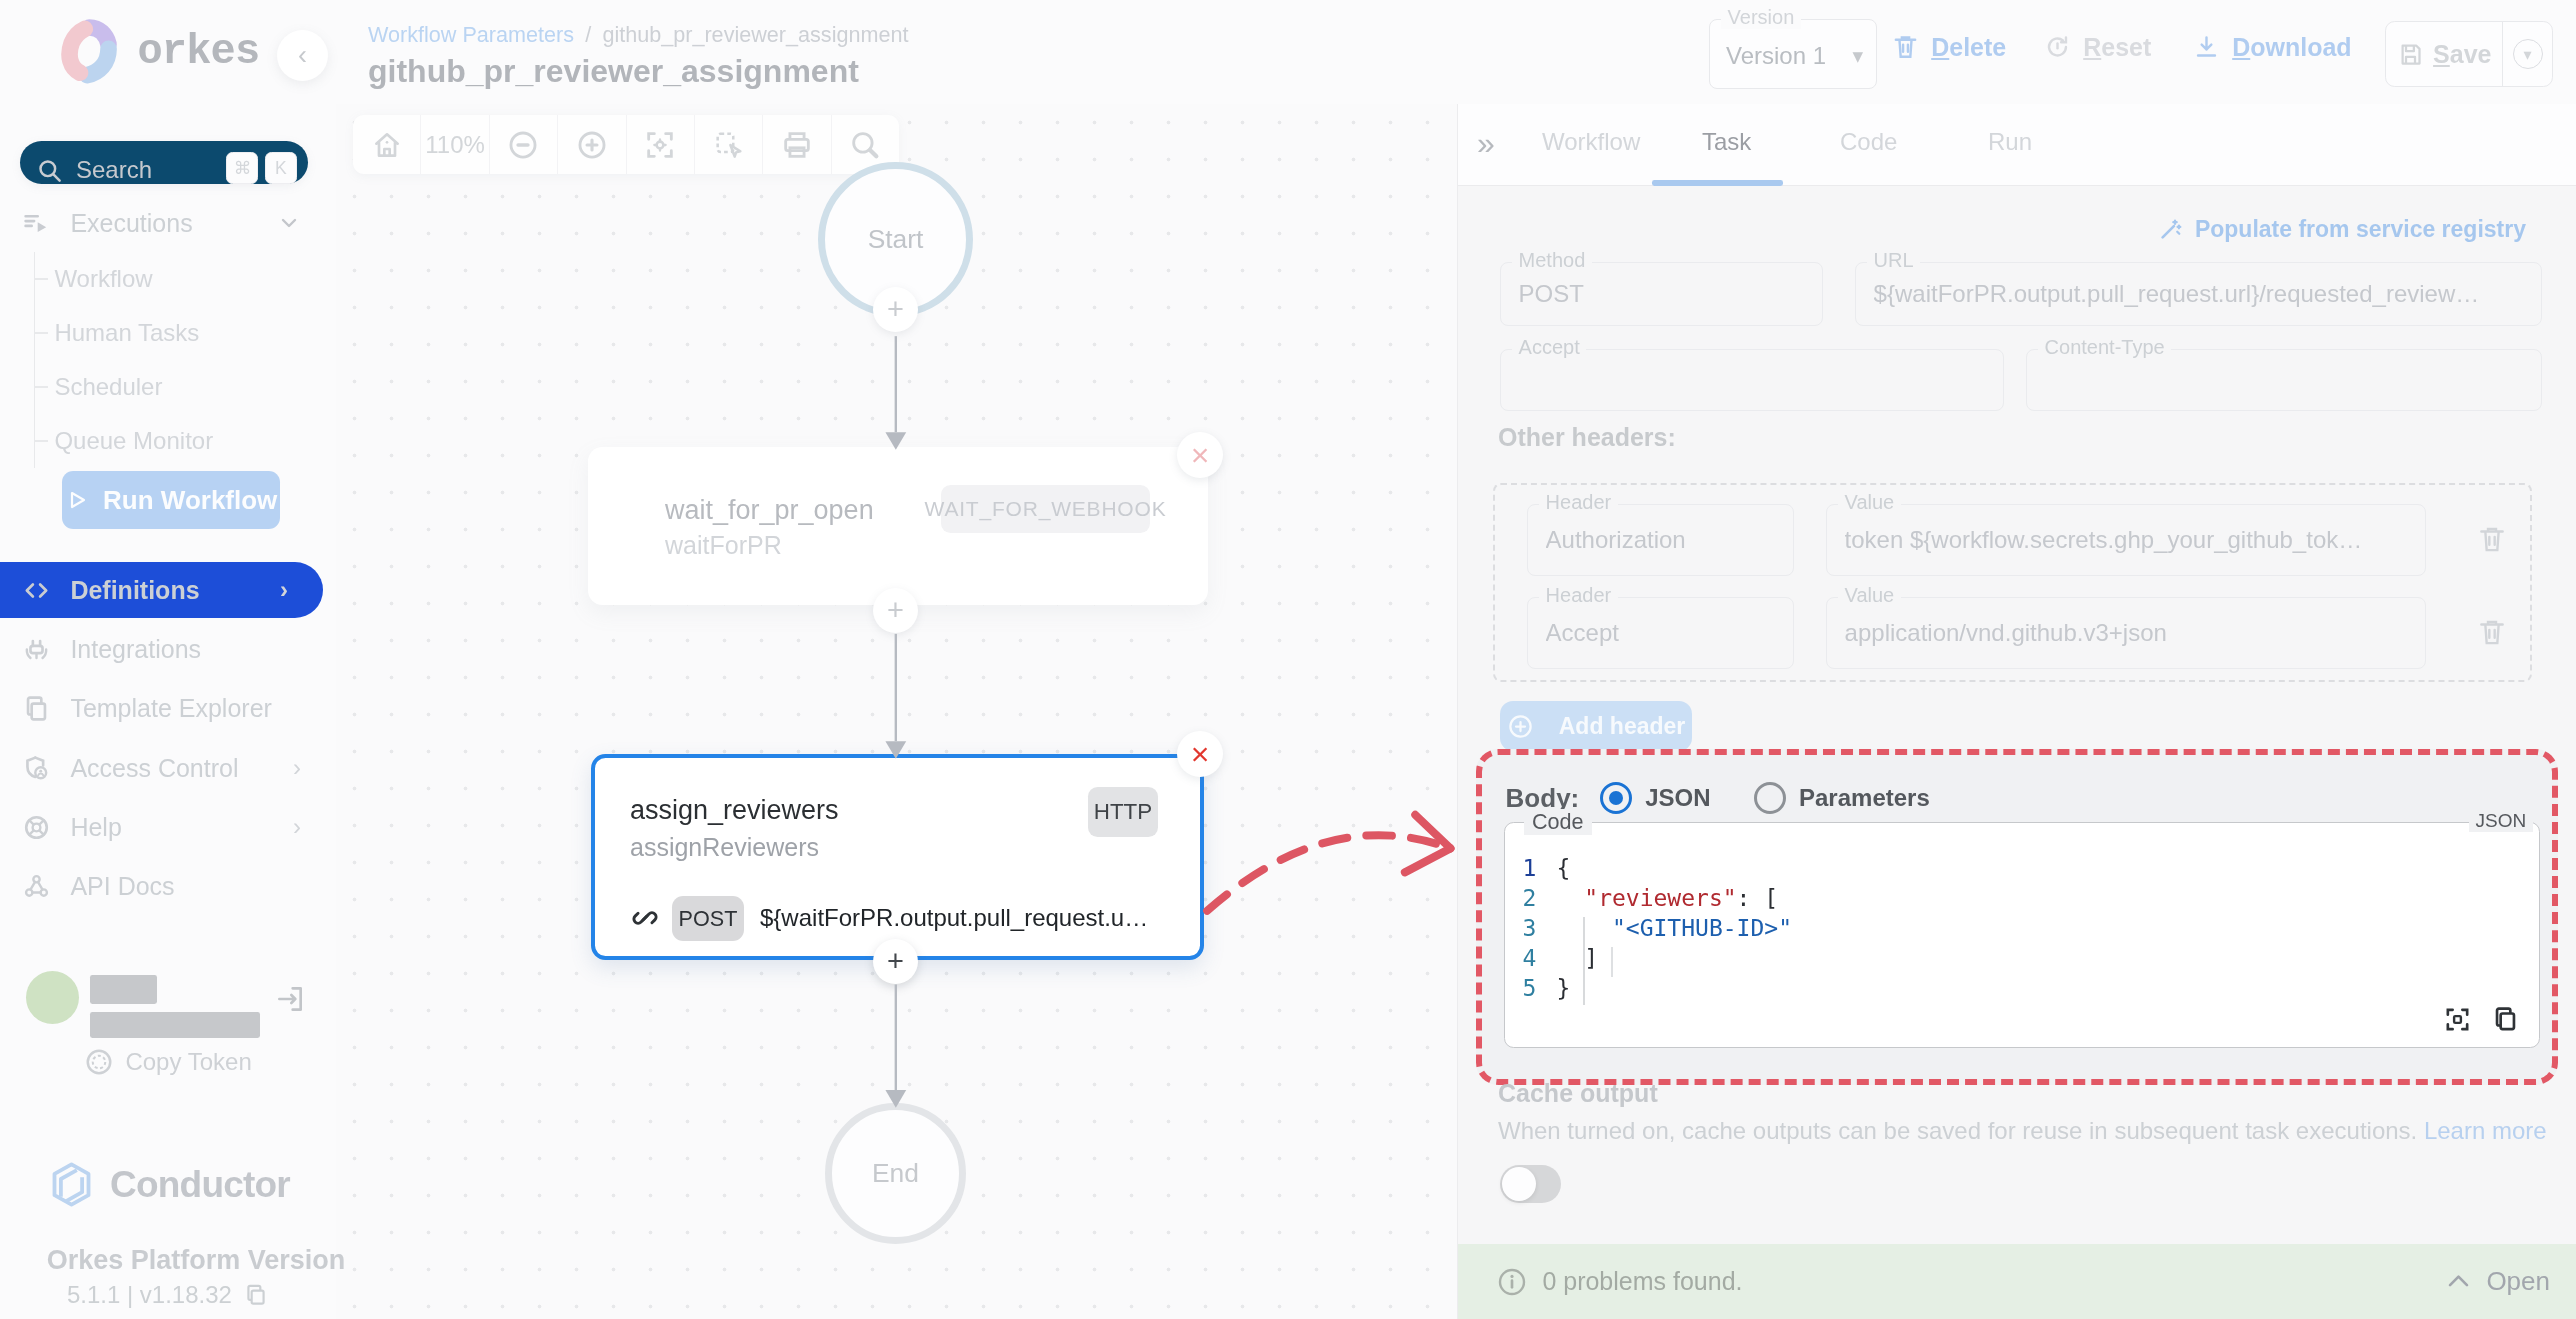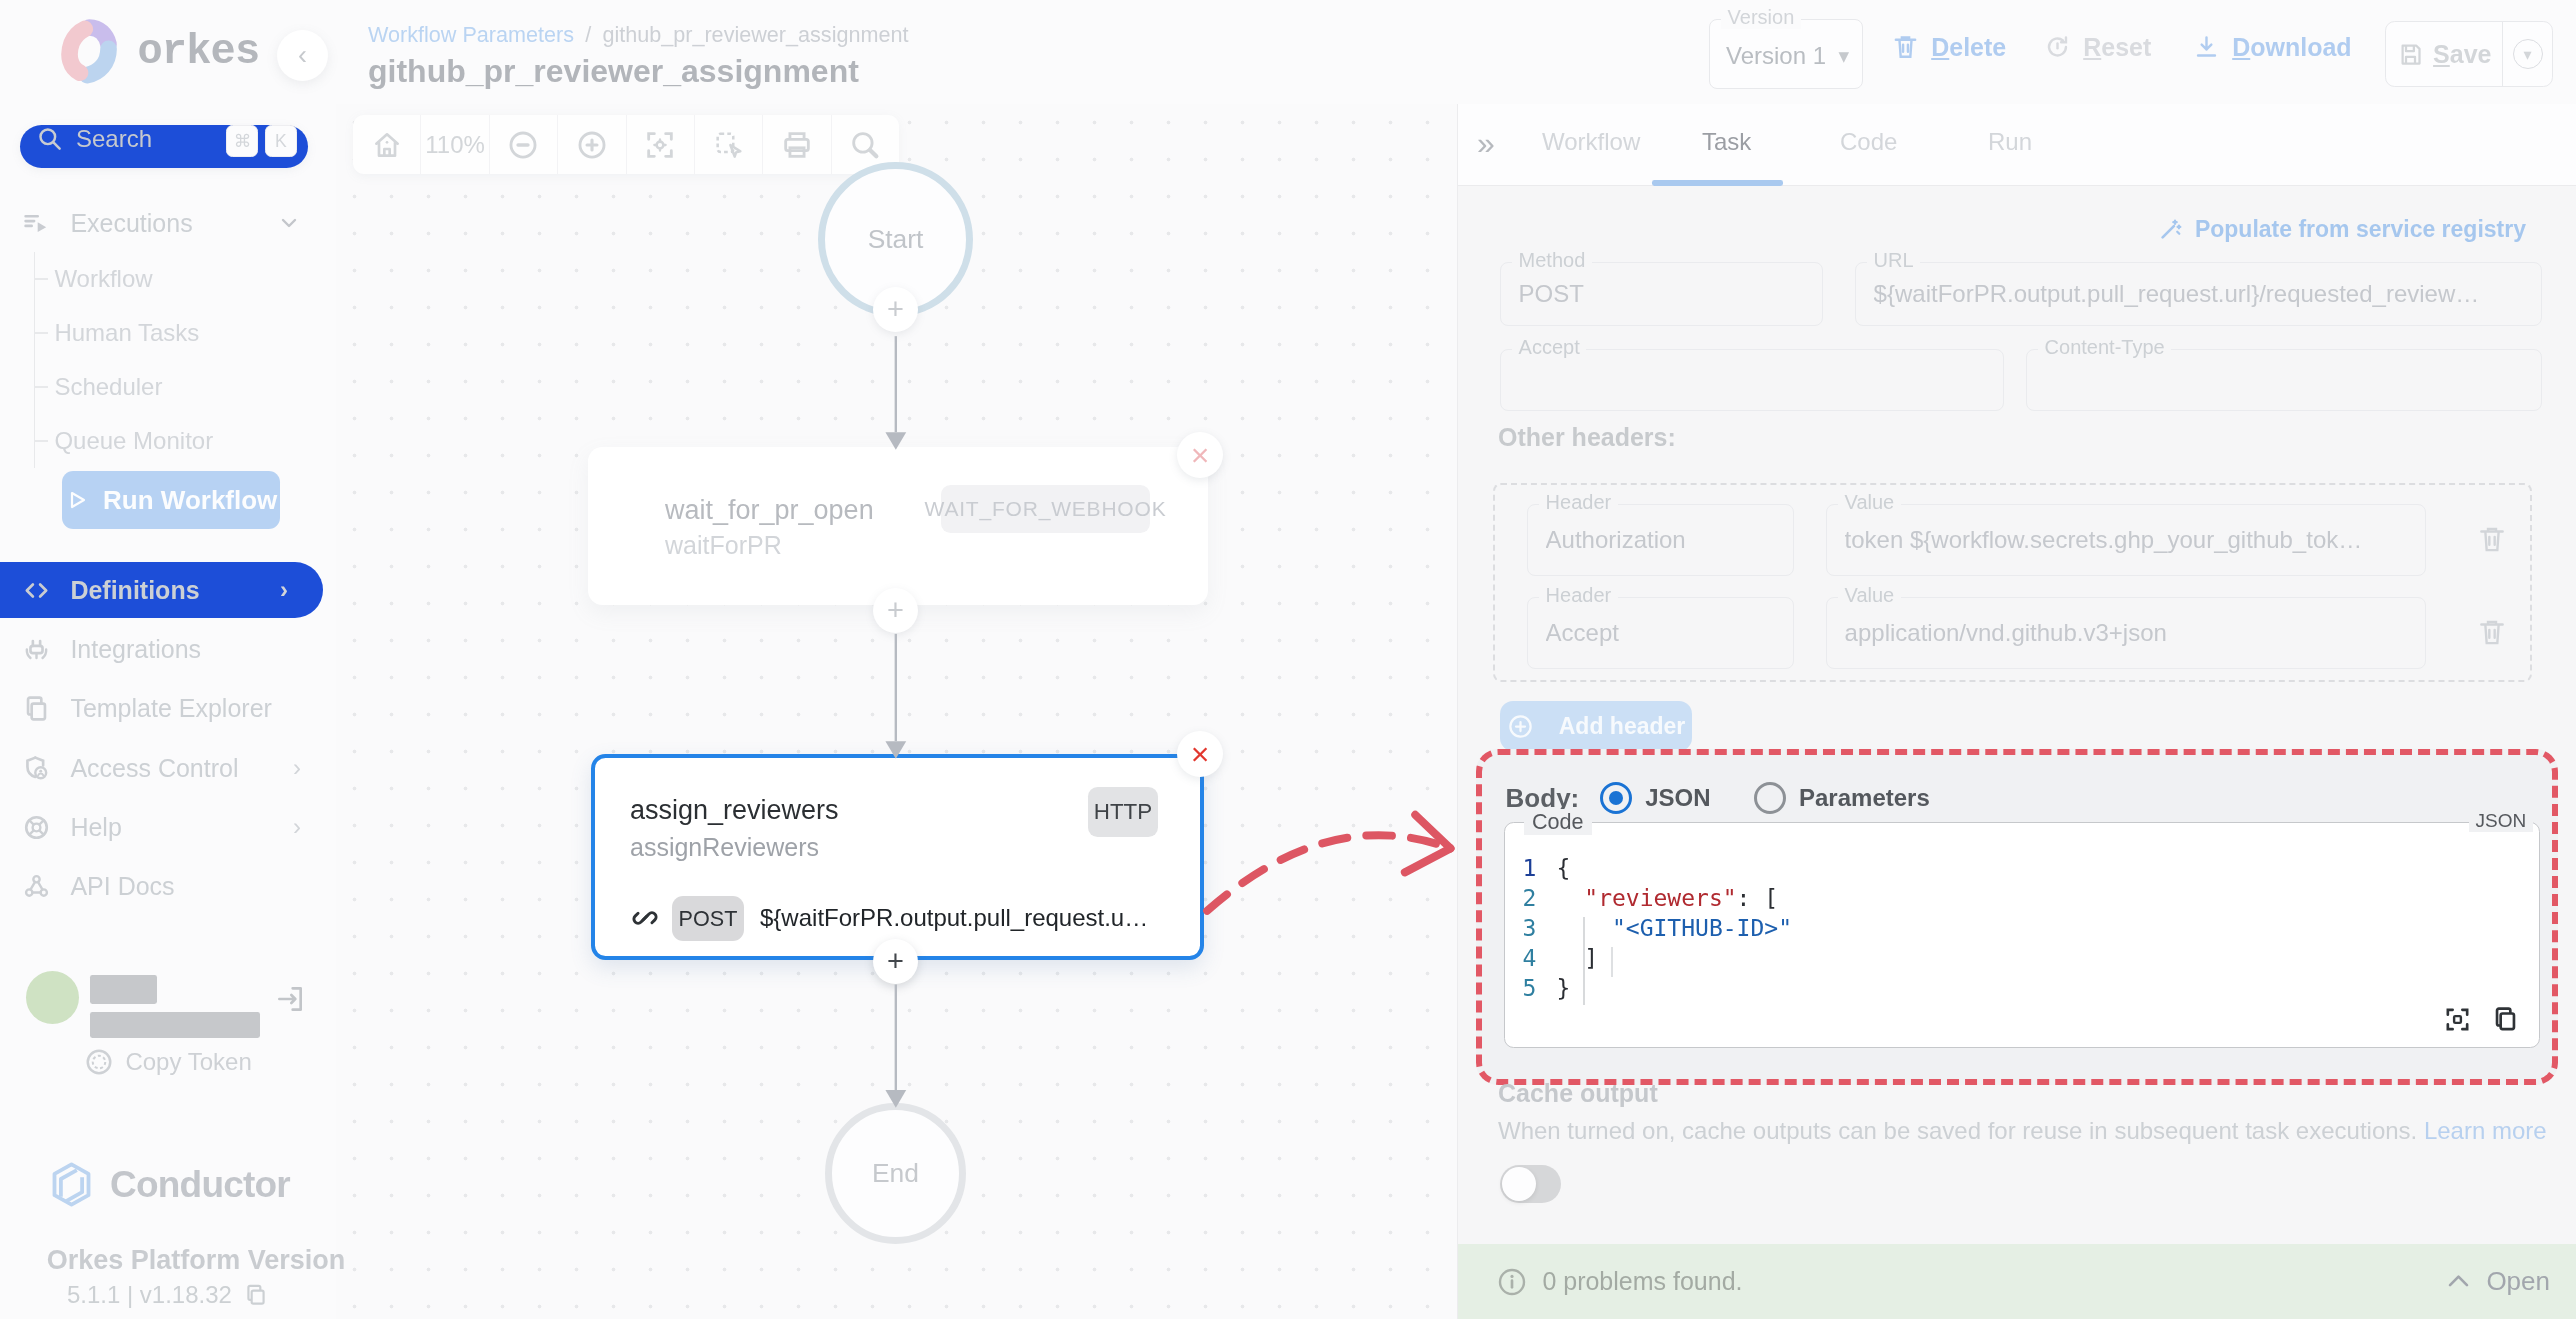--- a/index.html
+++ b/index.html
@@ -9,38 +9,38 @@
 
   
   .header { position:absolute; left:0; top:0; width:2576px; height:104px; background:#fbfbfc; z-index:20; }
   .logo { position:absolute; left:56px; top:17.6px; display:flex; align-items:center; gap:14.4px; }
   .logo-text { font-size:42px; font-weight:bold; color:#b4b7bc; letter-spacing:-0.8px;font-family:Liberation Mono, monospace; }
   .collapse-btn { position:absolute; left:277px; top:30px; width:51px; height:51px; border-radius:50%; background:#ffffff; box-shadow:0 3.2px 11.2px rgba(120,130,140,.12); display:flex; align-items:center; justify-content:center; color:#c6c9cd; font-size:27px; cursor:pointer; }
   .breadcrumb { position:absolute; left:368px; top:22.4px; font-size:21.6px; color:#cdd0d5; display:flex; gap:11.2px; }
   .breadcrumb .crumb-link { color:#bad4f2; }
   .page-title { position:absolute; left:368px; top:53px; font-size:32px; font-weight:bold; color:#b2b5ba; }
 
-  .version-select { position:absolute; left:1709px; top:19px; width:154px; height:70px; border:1.6px solid #e8e9ec; border-radius:8px; background:#fdfdfe; }
+  .version-select { position:absolute; left:1709px; top:19px; width:168px; height:70px; border:1.6px solid #e8e9ec; border-radius:8px; background:#fdfdfe; }
   .version-select .flabel { position:absolute; top:-13.6px; left:11.2px; background:#fbfbfc; padding:0 6.4px; font-size:20px; color:#d2d5d9; }
   .version-select .vvalue { position:absolute; left:16px; top:22.4px; font-size:24px; color:#b9bdc2; }
   .version-select .vcaret { position:absolute; right:13px; top:24px; color:#c6c9cd; font-size:21px; }
 
   .hdr-action { position:absolute; top:32px; display:flex; align-items:center; gap:11.2px; font-size:25px; font-weight:bold; cursor:pointer; }
   .hdr-action.blue { color:#b0ccf0; }
   .hdr-action.disabled { color:#d9dbdf; }
   .hdr-action .lbl::first-letter { text-decoration:underline; }
   .save-group { position:absolute; left:2385px; top:21px; width:168px; height:66px; border:1.6px solid #e8e9ec; border-radius:9.6px; background:#fdfdfe; display:flex; align-items:center; }
   .save-main { flex:1; display:flex; align-items:center; justify-content:center; gap:9.6px; color:#d3d6d9; font-size:25px; font-weight:bold; }
   .save-main .lbl::first-letter { text-decoration:underline; }
   .save-split { width:50px; height:100%; border-left:1.6px solid #e8e9ec; display:flex; align-items:center; justify-content:center; color:#d3d6d9; }
   .save-split .circ { width:30px; height:30px; border:1.6px solid #dcdee2; border-radius:50%; font-size:16px; display:flex; align-items:center; justify-content:center; }
 
   
   .sidebar { position:absolute; left:0; top:104px; width:336px; height:1215px; background:#fbfbfc; z-index:15; }
-  .search-box { position:absolute; left:20px; top:21px; width:288px; height:43px; background:#1d4ed8; border-radius:21.6px; box-shadow:0 2.4px 9.6px rgba(140,150,160,.10); display:flex; align-items:flex-start; padding:0 11.2px 0 16px; }
+  .search-box { position:absolute; left:20px; top:37px; width:288px; height:43px; background:#0c4a6e; border-radius:21.6px; box-shadow:0 2.4px 9.6px rgba(140,150,160,.10); display:flex; align-items:flex-end; padding:0 11.2px 0 16px; }
   .search-box input { border:none; outline:none; background:transparent; flex:1; font-size:24px; color:#c6c9ce; font-family:"Liberation Sans",sans-serif; min-width:0; }
   .search-box input::placeholder { color:#c6c9ce; }
   .keycap { width:32px; height:32px; border:1.6px solid #eeeef1; border-radius:6.4px; background:#fcfcfd; color:#d4d7db; font-size:17.6px; display:flex; align-items:center; justify-content:center; margin-left:6.4px; }
 
   .side-row { position:absolute; left:0; width:336px; height:56px; display:flex; align-items:center; cursor:pointer; }
   .side-row .sicon { width:29px; height:29px; margin-left:22.4px; color:#cdd0d4; flex:none; }
   .side-row .slabel { margin-left:19px; font-size:25px; color:#ccd0d4; white-space:nowrap; }
   .side-row .schev { margin-left:auto; margin-right:35px; color:#d2d5d9; font-size:24px; }
   .side-row.hl { background:#1d4ed8; border-radius:0 29px 29px 0; width:323px;font-weight:bold; }
   .exec-label { font-size:26px; color:#c3c6cb; }

